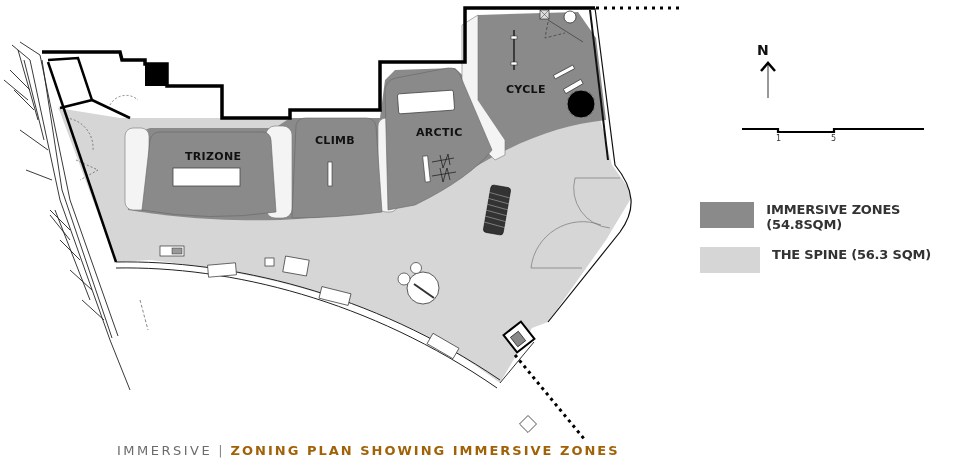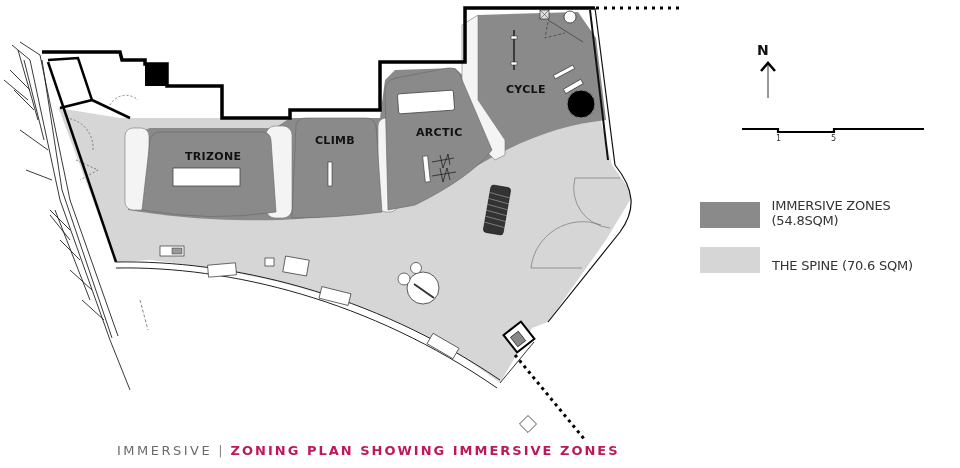--- a/index.html
+++ b/index.html
@@ -1,26 +1,26 @@
 <!DOCTYPE html>
 <html><head>
 <meta charset="utf-8">
 <style>
   html, body { margin:0; padding:0; background:#ffffff; }
   body { width:960px; height:468px; position:relative; overflow:hidden; font-family:"DejaVu Sans", sans-serif; }
   #plan { position:absolute; left:0; top:0; width:960px; height:468px; }
   .zone-label { font-family:"DejaVu Sans", sans-serif; font-weight:bold; font-size:11px; fill:#111; letter-spacing:0.3px; }
   .legend { position:absolute; left:700px; top:202px; }
-  .legend-row { display:flex; align-items:flex-end; height:26px; margin-bottom:19px; }
+  .legend-row { display:flex; align-items:flex-start; height:26px; margin-bottom:19px;font-weight:bold; }
   .swatch { width:60px; height:26px; margin-right:12px; }
   .legend-text { font-family:"DejaVu Sans", sans-serif; font-size:13px; color:#333; letter-spacing:-0.2px; }
   .caption { position:absolute; left:117px; top:443px; font-family:"DejaVu Sans", sans-serif; font-size:13px; letter-spacing:2px; font-weight:bold; white-space:nowrap; }
   .cap-brand { color:#6b6b6b; font-weight:normal; letter-spacing:2.5px; }
   .cap-sep { color:#888; font-weight:normal; margin:0 6px; }
-  .cap-title { color:#be185d; }
+  .cap-title { color:#a16207; }
   .north { position:absolute; left:757px; top:42px; font-family:"DejaVu Sans", sans-serif; font-weight:bold; font-size:14px; color:#111; }
   .scale-tick { position:absolute; font-family:"DejaVu Sans", sans-serif; font-size:8px; color:#333; }
 </style>
 </head>
 <body>
 
 <svg id="plan" viewBox="0 0 960 468" xmlns="http://www.w3.org/2000/svg">
 
   <path d="M58,108 L120,118 L600,118 L612,165 L630,190 L630,200 L606,240 L548,322 L532,328 L500,383
            C430,330 330,280 150,260 L116,262 L60,112 Z" fill="#d6d6d6" stroke="none"></path>
@@ -125,19 +125,19 @@
 <div class="scale-tick" style="left:776px; top:134px;">1</div>
 <div class="scale-tick" style="left:831px; top:134px;">5</div>
 
 <div class="legend">
   <div class="legend-row">
     <div class="swatch" style="background:#8a8a8a;"></div>
     <span class="legend-text">IMMERSIVE ZONES (54.8SQM)</span>
   </div>
   <div class="legend-row">
     <div class="swatch" style="background:#d6d6d6;"></div>
-    <span class="legend-text">THE SPINE (70.6 SQM)</span>
+    <span class="legend-text">THE SPINE (56.3 SQM)</span>
   </div>
 </div>
 
 <div class="caption">
   <span class="cap-brand">IMMERSIVE</span><span class="cap-sep">|</span><span class="cap-title">ZONING PLAN SHOWING IMMERSIVE ZONES</span>
 </div>
 
 </body></html>

